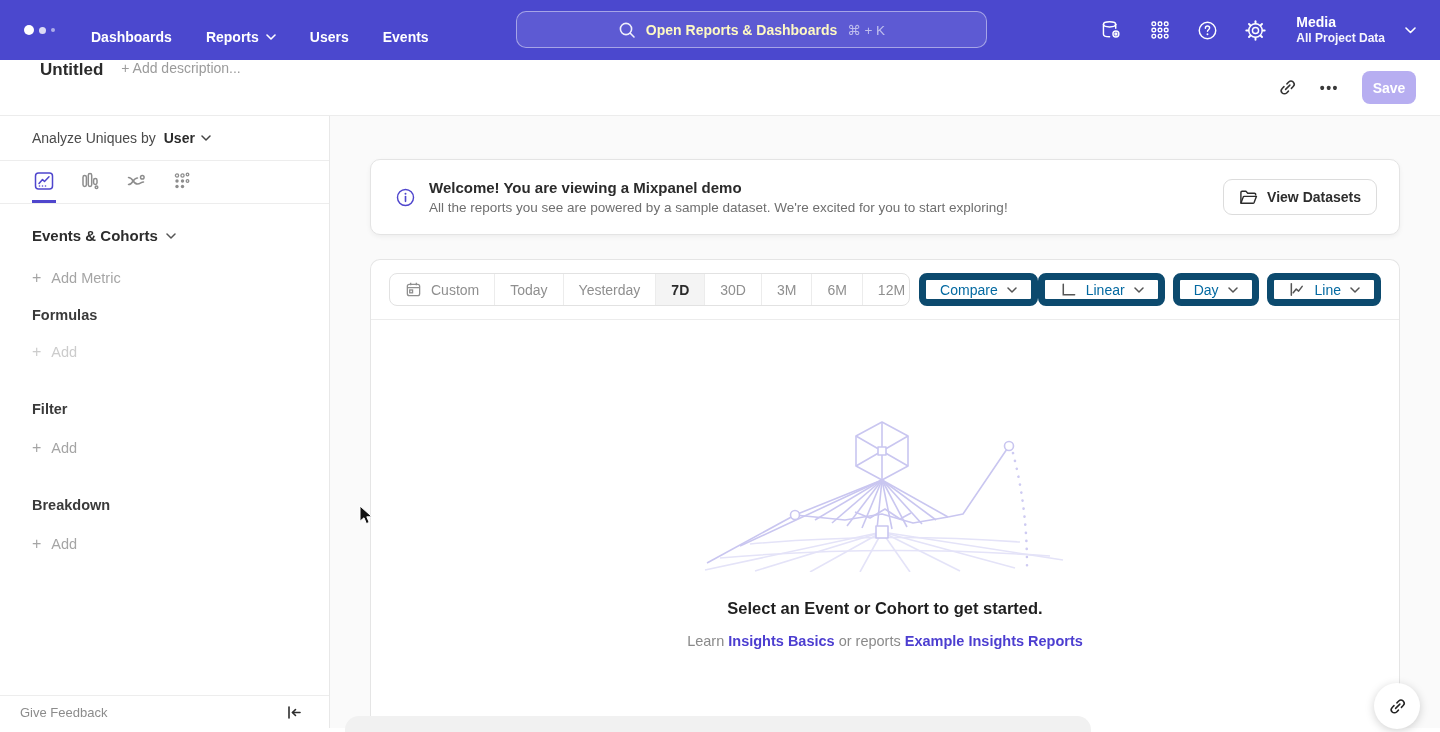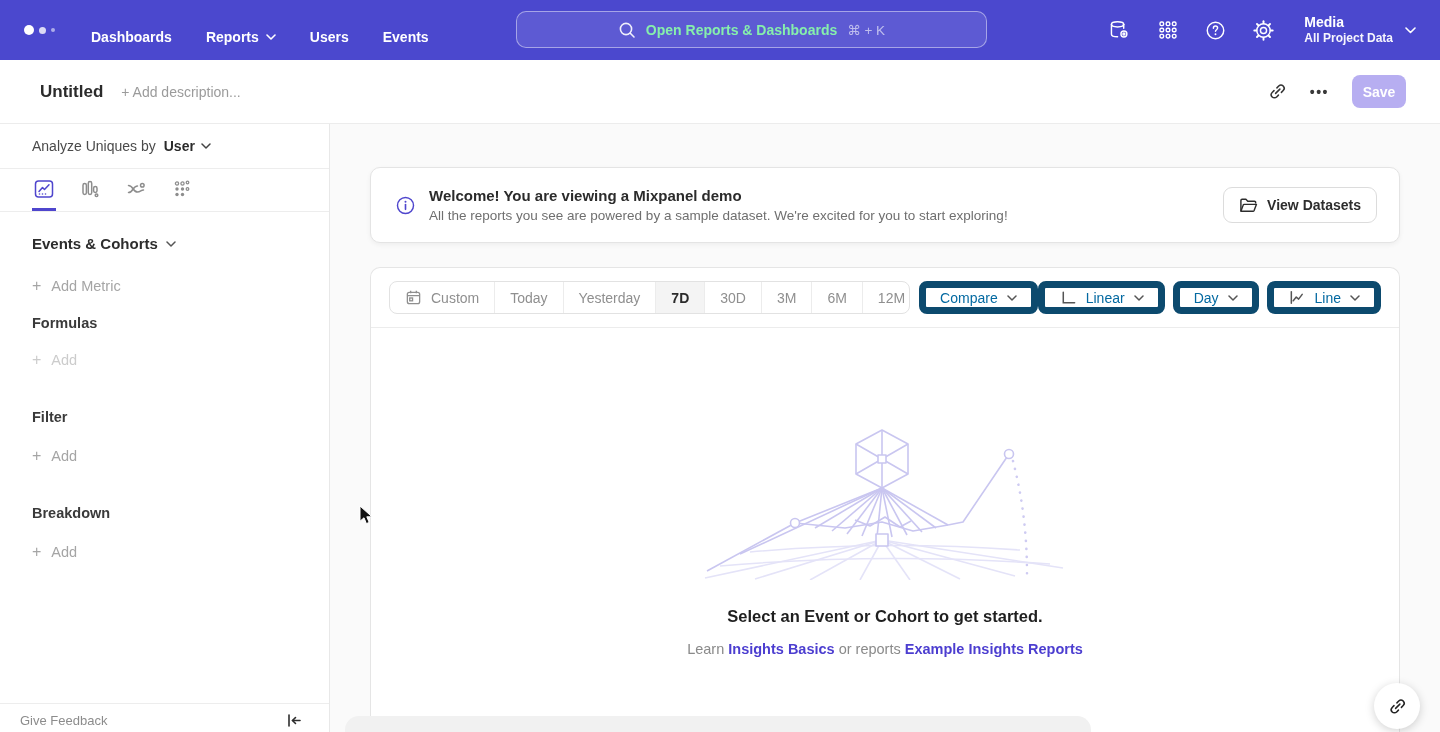--- a/index.html
+++ b/index.html
@@ -19,32 +19,32 @@
   .logo .d1 { width:10px;height:10px;border-radius:50%;background:#fff; }
   .logo .d2 { width:7px;height:7px;border-radius:50%;background:rgba(255,255,255,.8); }
   .logo .d3 { width:4px;height:4px;border-radius:50%;background:rgba(255,255,255,.55); }
   .nav-items { display:flex; align-items:center; gap:34px;margin-top:14px; }
   .nav-item { color:#fff; font-size:14px; font-weight:600; display:flex; align-items:center; gap:7px; cursor:pointer; }
   .search-pill {
     position:absolute; left:516px; top:11px; width:471px; height:37px;
     border:1px solid rgba(255,255,255,.45); background:rgba(255,255,255,.10);
     border-radius:10px; display:flex; align-items:center; justify-content:center; gap:10px;
   }
-  .search-pill .ph { color:#86efac; font-size:14px; font-weight:600; }
+  .search-pill .ph { color:#fef9c3; font-size:14px; font-weight:600; }
   .search-pill .kbd { color:rgba(255,255,255,.6); font-size:13.5px; font-weight:500; }
   .nav-right { margin-left:auto; display:flex; align-items:center; gap:25px; }
   .nav-icon { width:23px; height:23px; display:flex; align-items:center; justify-content:center; cursor:pointer; }
-  .project { display:flex; align-items:center; gap:12px; margin-left:4px; cursor:pointer; }
+  .project { display:flex; align-items:center; gap:20px; margin-left:4px; cursor:pointer; }
   .project .pname { color:#fff; font-size:14px; font-weight:700; line-height:17px; }
   .project .pscope { color:rgba(255,255,255,.95); font-size:12px; font-weight:600; line-height:15px; }
 
   
   .report-header {
-    height:64px; background:#fff; display:flex; align-items:center;
-    padding:0 34px 0 40px; border-bottom:1px solid #ececec;
+    height:56px; background:#fff; display:flex; 
+    padding:0 24px 0 40px; border-bottom:1px solid #ececec;
   }
   .rh-title { font-size:17px; font-weight:600; color:#2b2b2b; }
   .rh-desc { margin-left:18px; font-size:14px; color:#9b9b9b; }
   .rh-right { margin-left:auto; display:flex; align-items:center; gap:23px; }
   .save-btn {
     width:54px; height:33px; background:#b7aef1; color:#fff; border:none;
     border-radius:8px; font-size:14px; font-weight:600; font-family:inherit; cursor:pointer;
   }
   .icon-btn { cursor:pointer; display:flex; align-items:center; }
   .dots3 { font-size:14px; font-weight:700; color:#3a3a3a; letter-spacing:1.5px; }

